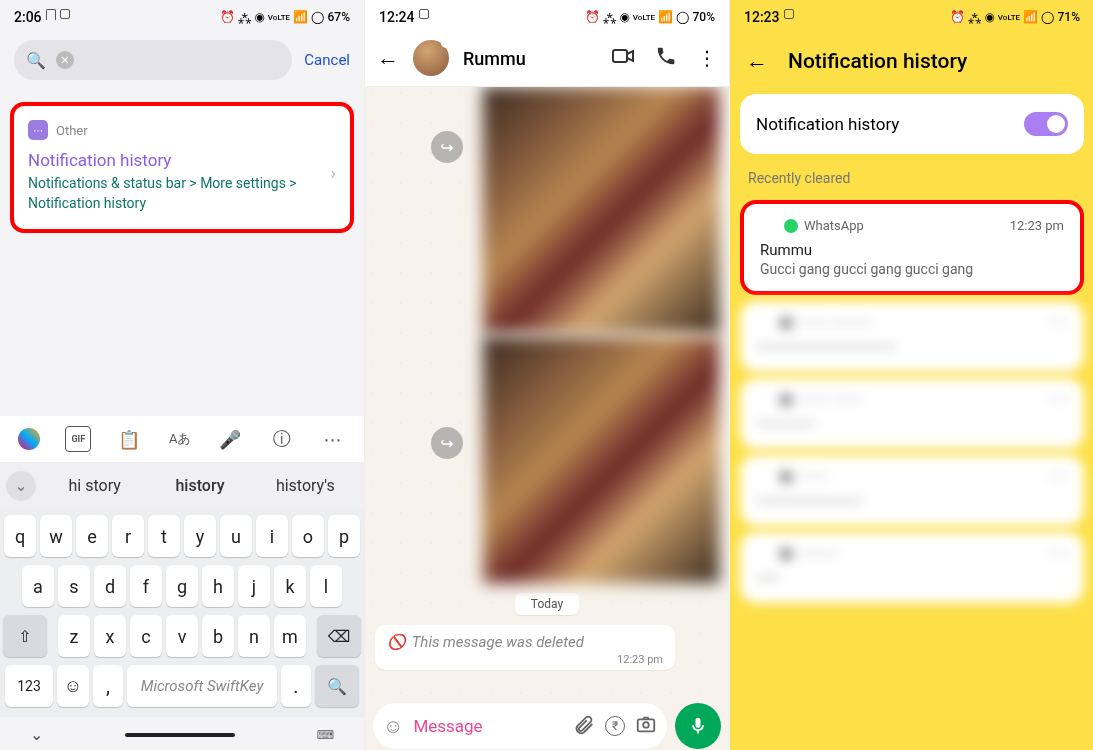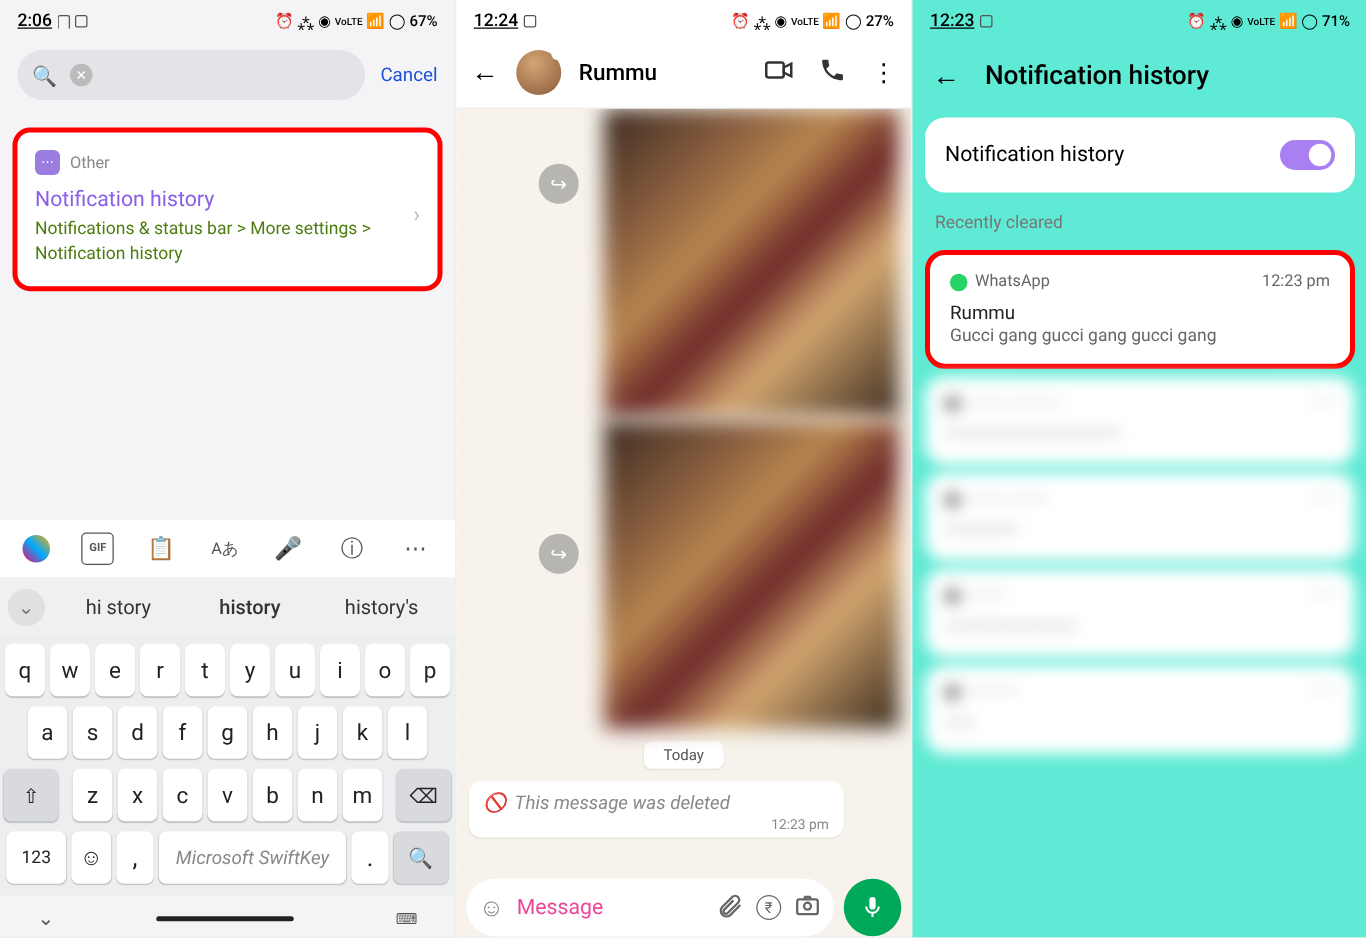--- a/index.html
+++ b/index.html
@@ -1,38 +1,38 @@
 <!DOCTYPE html>
 <html><head>
 <meta charset="utf-8">
 <style>
   * { box-sizing: border-box; margin: 0; padding: 0; font-family: -apple-system, BlinkMacSystemFont, 'Segoe UI', Roboto, sans-serif; }
   body { display: flex; width: 1093px; height: 750px; background: #eee; }
   .phone { width: 364px; height: 750px; background: #fff; position: relative; overflow: hidden; flex-shrink: 0; }
   .phone1 { background: #f4f4f6; }
   .phone2 { margin: 0 1px; }
-  .phone3 { background: #5eead4; }
+  .phone3 { background: #fde047; }
   
   
   .status { display: flex; justify-content: space-between; align-items: center; padding: 8px 14px 4px; font-size: 14px; font-weight: 500; height: 30px; }
-  .status-left { display: flex; align-items: center; gap: 4px; text-decoration: underline; }
+  .status-left { display: flex; align-items: flex-start; gap: 4px; }
   .status-right { display: flex; align-items: center; gap: 3px; font-size: 12px; }
   
   
   .search-wrap { display: flex; align-items: center; padding: 10px 14px; gap: 12px; }
   .search-bar { flex: 1; display: flex; align-items: center; background: #e4e4e8; border-radius: 20px; padding: 8px 12px; gap: 10px; height: 40px; }
   .search-input { flex: 1; font-size: 16px; color: #222; }
   .history-underline { text-decoration: underline; text-decoration-color: #888; }
   .cancel-btn { color: #1d4ed8; font-size: 15px; }
   
   .result-card { margin: 12px 10px; background: #fff; border-radius: 14px; padding: 14px 14px 16px; position: relative; border: 4px solid #ff0000; }
   .result-cat { display: flex; align-items: center; gap: 8px; color: #888; font-size: 13px; margin-bottom: 10px; }
   .cat-icon { width: 20px; height: 20px; background: #9b7de0; border-radius: 5px; display:flex; align-items:center; justify-content:center; color:#fff; font-size:10px;}
   .result-title { color: #8a5fe6; font-size: 17px; margin-bottom: 4px; }
-  .result-path { color: #4d7c0f; font-size: 14px; line-height: 1.4; }
+  .result-path { color: #0f766e; font-size: 14px; line-height: 1.4; }
   .chevron { position: absolute; right: 14px; top: 50%; transform: translateY(-30%); color: #bbb; font-size: 18px; }
   
   
   .kb-toolbar { display: flex; justify-content: space-around; align-items: center; padding: 10px 6px; background: #fff; }
   .kb-tool { width: 26px; height: 26px; display:flex; align-items:center; justify-content:center; color:#555; font-size:18px;}
   .suggestions { display: flex; align-items: center; background: #f0f0f2; padding: 8px 6px; }
   .sug { flex: 1; text-align: center; font-size: 16px; color: #333; padding: 6px 2px; }
   .sug-mid { font-weight: 500; }
   .sug-arrow { width: 30px; height: 30px; background: #e0e0e2; border-radius: 50%; display:flex; align-items:center; justify-content:center; color:#777; margin-right:6px;}
   .keyboard { background: #eceef0; padding: 6px 3px 2px; }
@@ -71,21 +71,21 @@
   
   .nh-header { display: flex; align-items: center; gap: 20px; padding: 18px 16px 12px; }
   .nh-title { font-size: 21px; font-weight: 500; }
   .nh-toggle-card { background: #fff; border-radius: 16px; margin: 8px 10px; padding: 18px 16px; display: flex; align-items: center; justify-content: space-between;}
   .toggle { width: 44px; height: 24px; background: #a97ff2; border-radius: 14px; position: relative;}
   .toggle::after { content:''; position:absolute; width:18px; height:18px; background:#fff; border-radius:50%; top:3px; right:3px;}
   .section-label { color: #777; font-size: 14px; padding: 8px 18px;}
   .notif-card { margin: 6px 10px; background: #fff; border-radius: 16px; padding: 14px 16px; position:relative;}
   .notif-card.hl { border: 4px solid #ff0000; }
   .card-head { display: flex; align-items: center; justify-content: space-between; font-size: 13px; color: #666; margin-bottom: 8px;}
-  .app-left { display:flex; align-items:center; gap:6px;}
+  .app-left { display:flex; align-items:center; gap:6px;margin-left:24px;}
   .wa-ic { width:14px; height:14px; background:#25d366; border-radius:50%; }
   .card-title { font-size: 15px; color:#222; margin-bottom:2px;}
   .card-body { font-size: 14px; color: #666;}
   .blur-card { filter: blur(6px); }
   .clip-ic{width:10px;height:11px;border:1.5px solid #555;border-radius:2px 2px 0 0;border-bottom:none;display:inline-block;}
   .camera-ic{width:10px;height:10px;border:1.5px solid #555;border-radius:2px;display:inline-block;position:relative;}
 </style>
 </head>
 <body>
 
@@ -201,21 +201,21 @@
       <span>12:24</span>
       <span class="camera-ic"></span>
     </div>
     <div class="status-right">
       <span>⏰</span>
       <span>⁂</span>
       <span>◉</span>
       <span style="font-size:8px;">VoLTE</span>
       <span>📶</span>
       <span>◯</span>
-      <span>27%</span>
+      <span>70%</span>
     </div>
   </div>
 
   <div class="wa-header">
     <span style="font-size:22px;">←</span>
     <div class="wa-avatar"></div>
     <div class="wa-name">Rummu</div>
     <div class="wa-icons">
       <span><svg width="24" height="24" viewBox="0 0 24 24" fill="none" stroke="#333" stroke-width="2">
             <rect x="2" y="6" width="14" height="12" rx="2"></rect>

